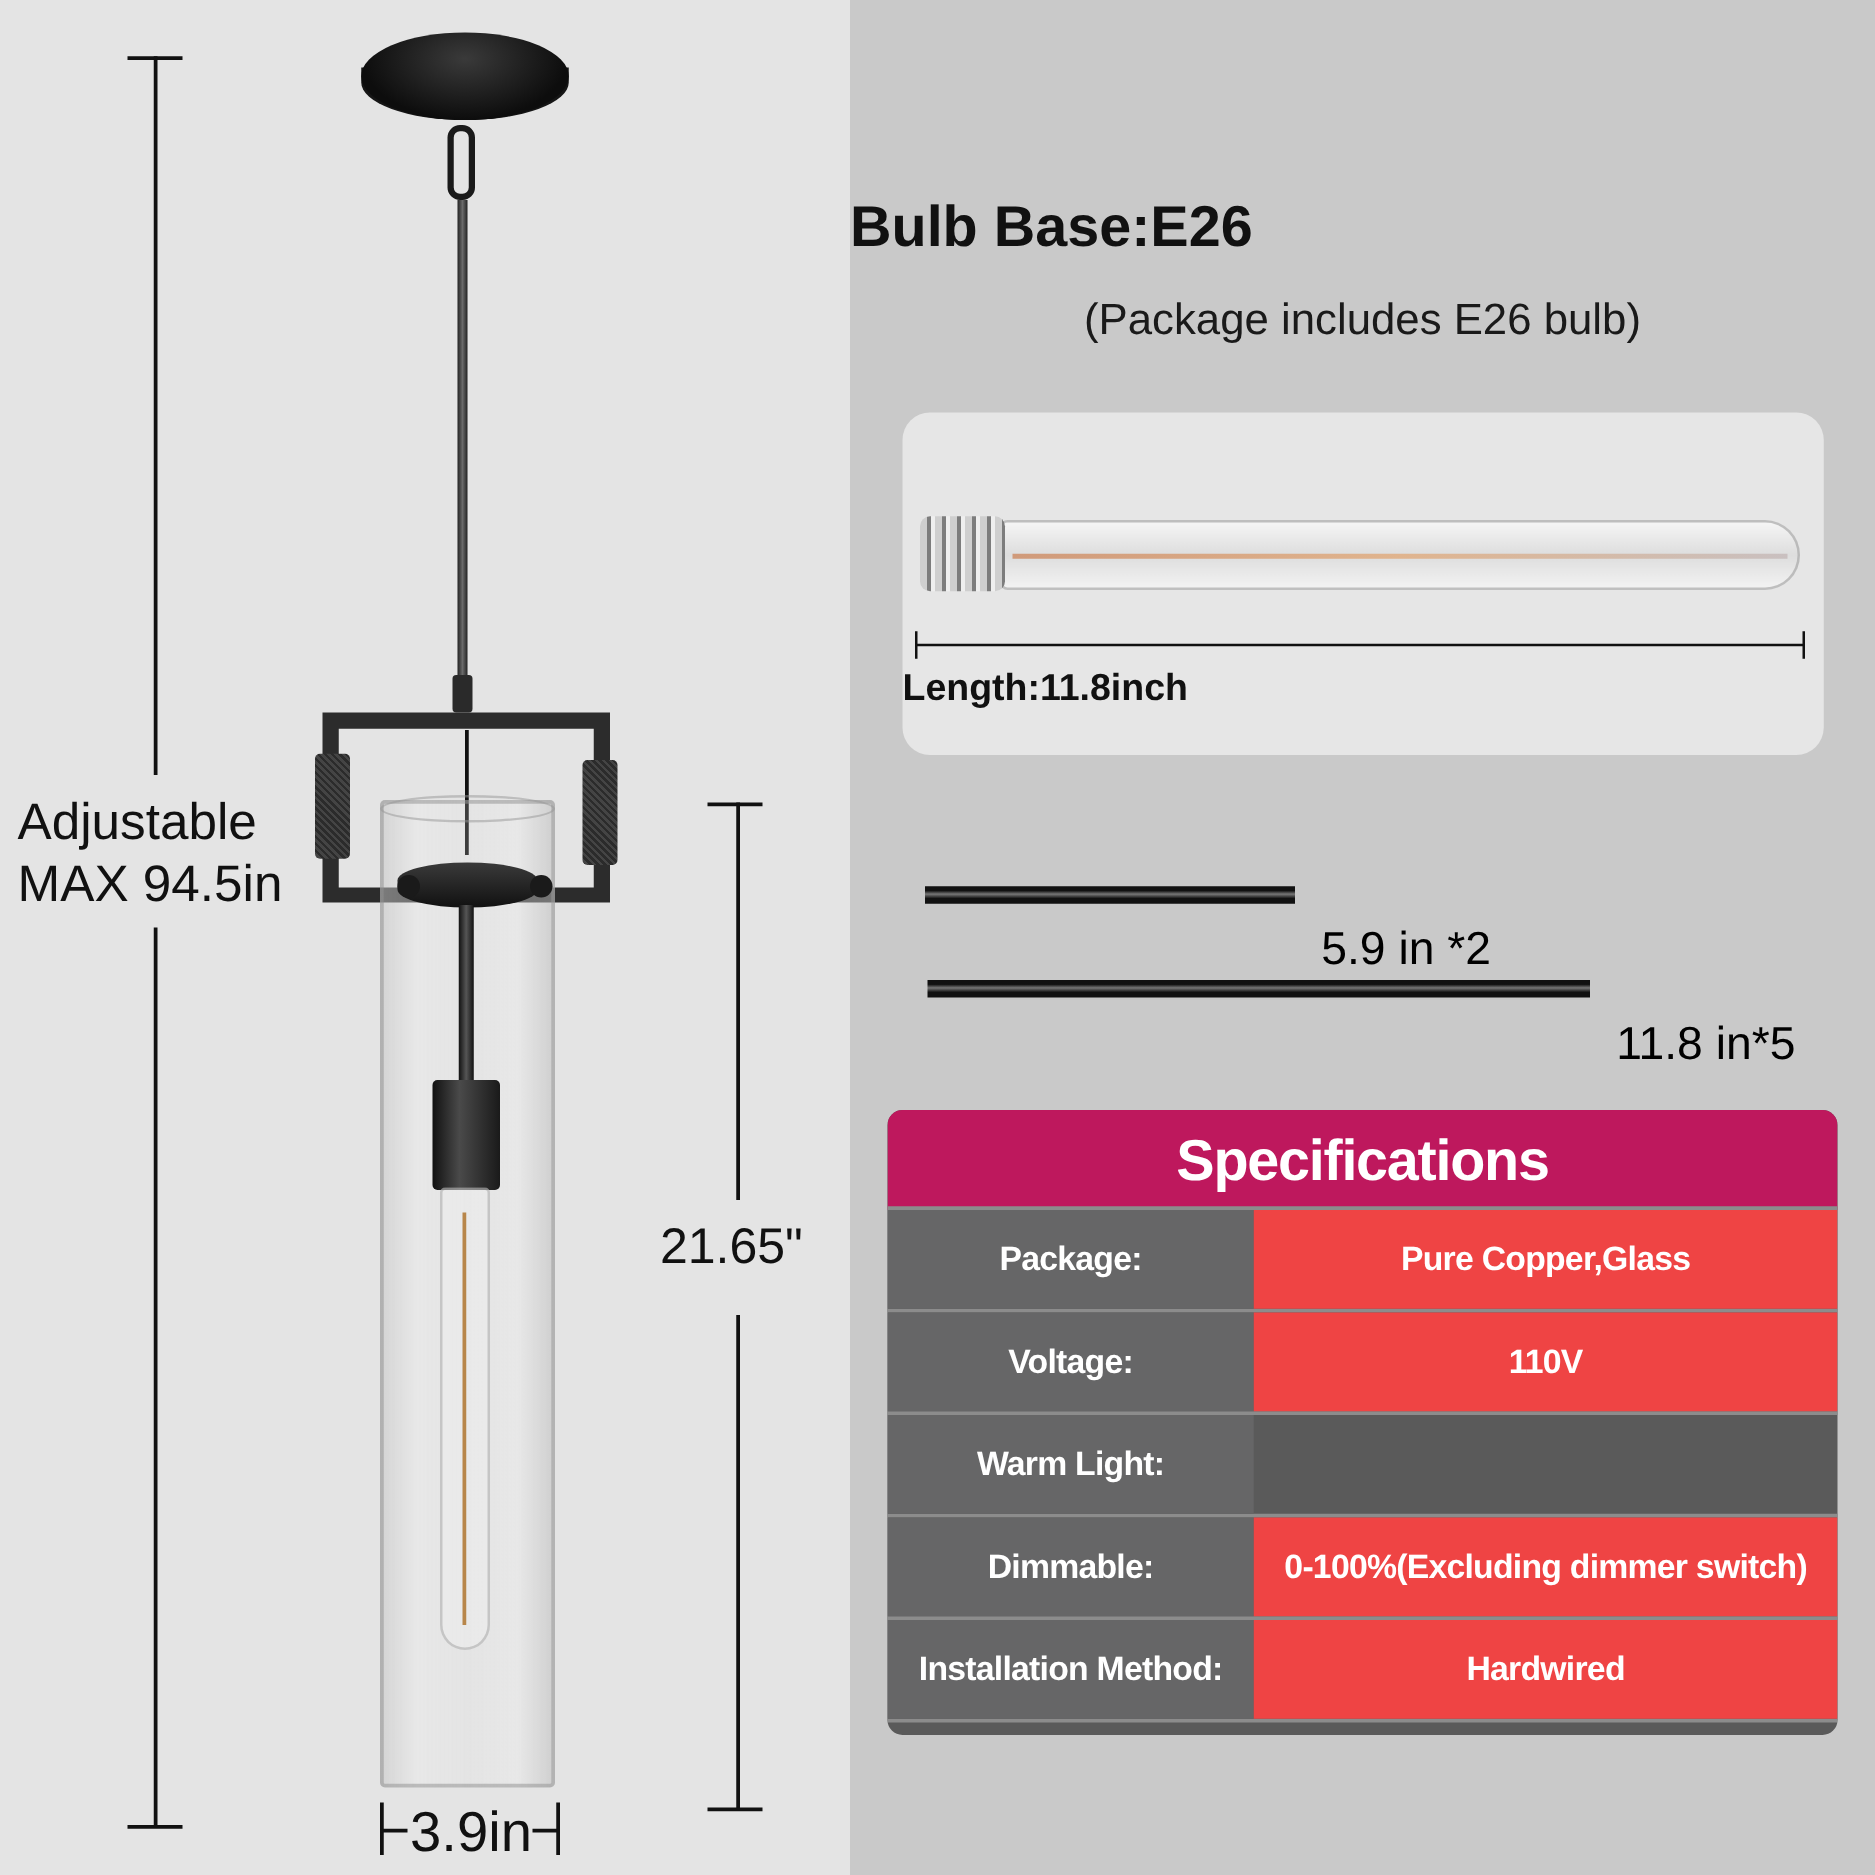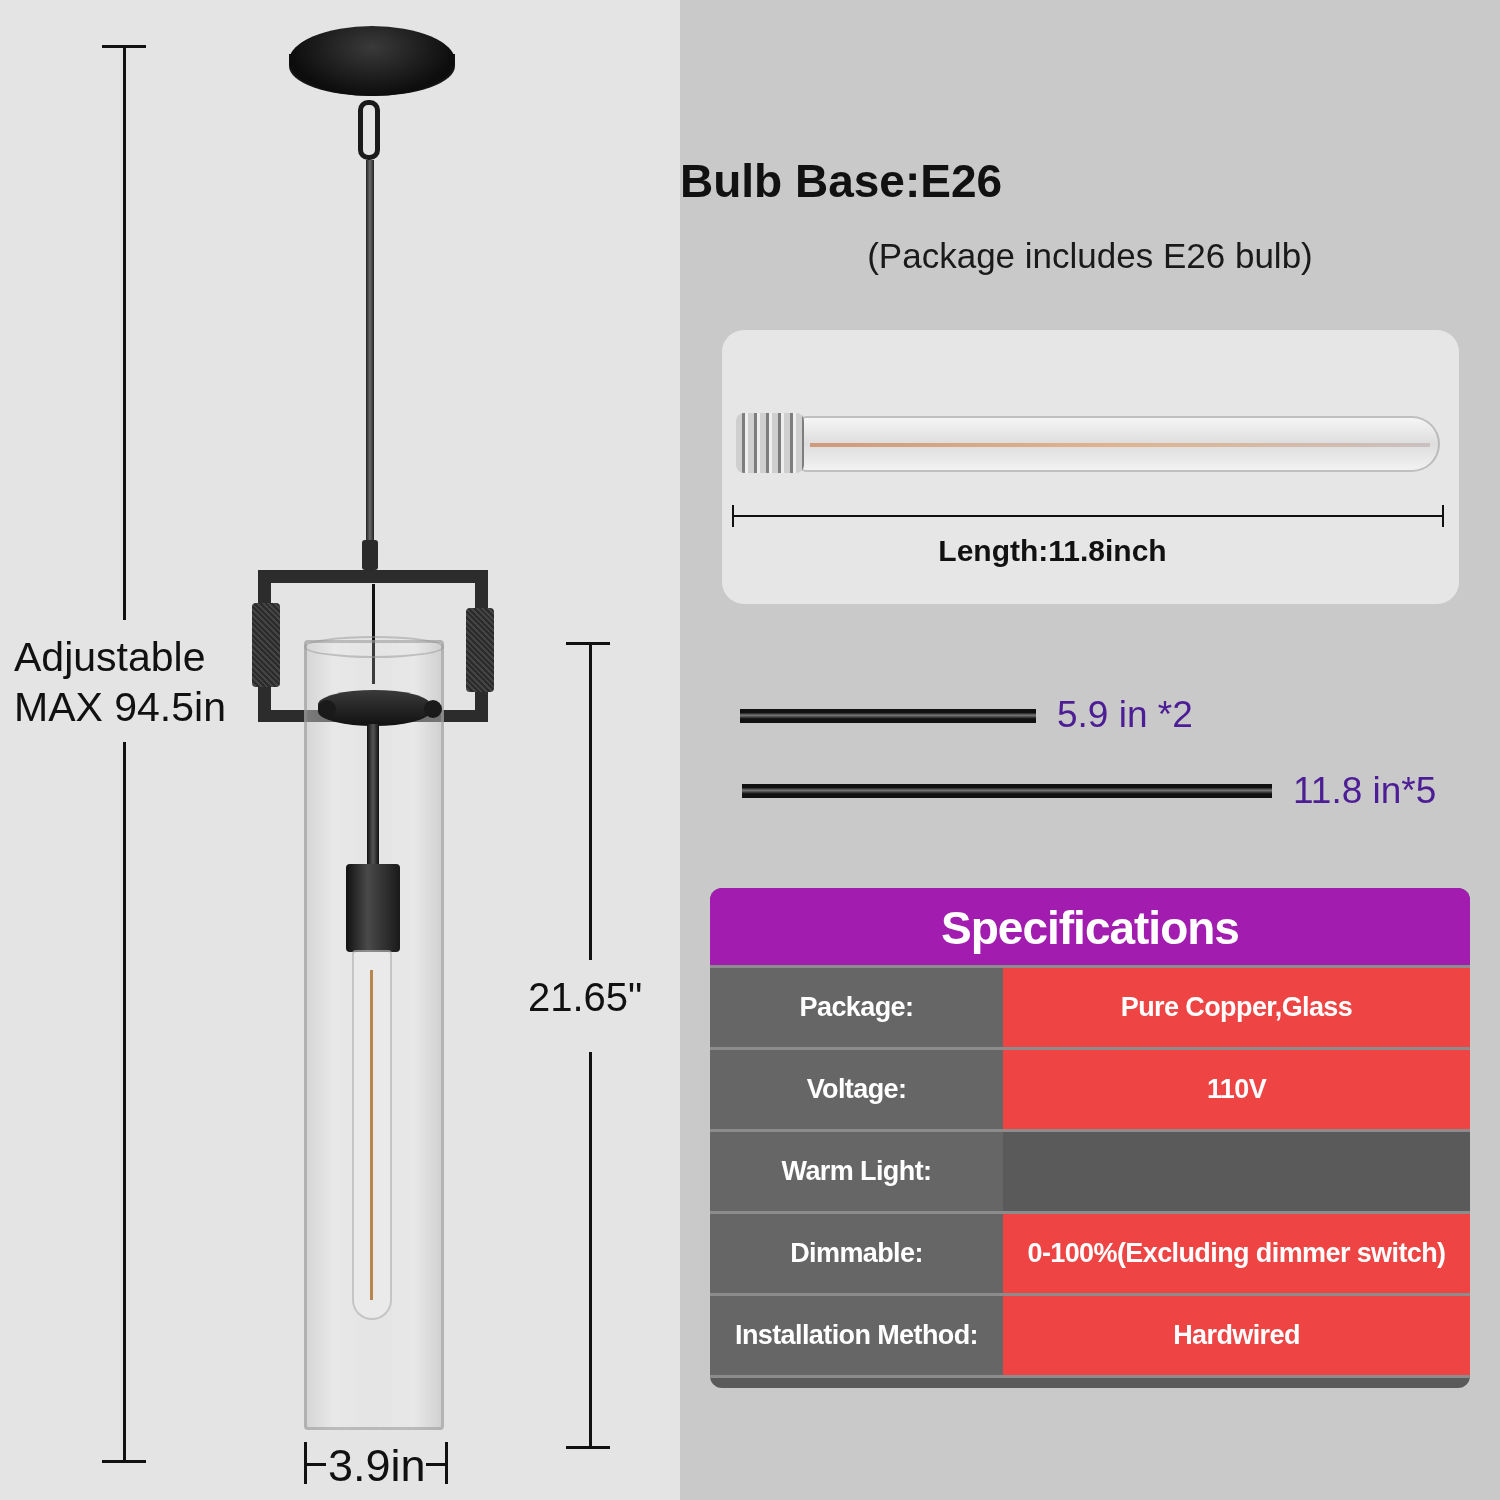--- a/index.html
+++ b/index.html
@@ -36,27 +36,27 @@
   .bulb-v { position: absolute; left: 352px; top: 950px; width: 40px; height: 370px; border: 2px solid rgba(160,160,160,0.5); border-radius: 4px 4px 20px 20px; background: rgba(245,245,245,0.3); }
   .filament-v { position: absolute; left: 370px; top: 970px; width: 3px; height: 330px; background: #b8864a; }
 
   
   .bulb-title { position: absolute; left: 680px; top: 154px; width: 820px; text-align: left; font-size: 46px; font-weight: bold; color: #111; }
   .bulb-sub { position: absolute; left: 680px; top: 236px; width: 820px; text-align: center; font-size: 35px; color: #1a1a1a; }
   .bulb-card { position: absolute; left: 722px; top: 330px; width: 737px; height: 274px; background: #e6e6e6; border-radius: 22px; }
   .bulb-h { position: absolute; left: 800px; top: 416px; width: 640px; height: 56px; border: 2px solid rgba(170,170,170,0.7); border-radius: 6px 28px 28px 6px; background: linear-gradient(180deg, rgba(255,255,255,0.6), rgba(215,215,215,0.6) 50%, rgba(250,250,250,0.6)); }
   .bulb-base { position: absolute; left: 736px; top: 413px; width: 68px; height: 60px; border-radius: 8px; background: repeating-linear-gradient(90deg,#cfcfcf 0 6px,#7d7d7d 6px 9px,#efefef 9px 12px); }
   .filament-h { position: absolute; left: 810px; top: 443px; width: 620px; height: 4px; background: linear-gradient(90deg,#d09a7a,#e0b48e,#c9c0c0); }
-  .len-label { position: absolute; left: 722px; top: 534px; width: 661px; text-align: center; font-size: 30px; font-weight: bold; color: #111; }
+  .len-label { position: absolute; left: 722px; top: 534px; width: 661px; font-size: 30px; font-weight: bold; color: #111; }
 
   .rod-bar { position: absolute; height: 14px; background: linear-gradient(180deg,#111 0 25%, #777 45%, #111 70%, #111 100%); }
-  .rod-label { position: absolute; font-size: 37px; color: #4c1d95; }
+  .rod-label { position: absolute; font-size: 37px; color: #000000; margin-top: 44px; }
 
   .spec { position: absolute; left: 710px; top: 888px; width: 760px; height: 500px; background: #5a5a5a; border-radius: 12px; overflow: hidden; }
-  .spec-title { height: 80px; text-align: center; line-height: 80px; font-size: 46px; font-weight: bold; color: #fff; letter-spacing: -1px; background: #a21caf; border-bottom: 3px solid #8c8c8c; }
+  .spec-title { height: 80px; text-align: center; line-height: 80px; font-size: 46px; font-weight: bold; color: #fff; letter-spacing: -1px; background: #be185d; border-bottom: 3px solid #8c8c8c; }
   .spec-row { display: flex; height: 82px; border-bottom: 3px solid #8c8c8c; }
   .spec-row:last-child { border-bottom: 3px solid #8c8c8c; height: 82px; }
   .spec-key { width: 293px; background: #666667; color: #fff; font-size: 27px; font-weight: bold; display: flex; align-items: center; justify-content: center; letter-spacing: -0.6px; }
   .spec-val { flex: 1; background: #ef4444; color: #fff; font-size: 27px; font-weight: bold; display: flex; align-items: center; justify-content: center; letter-spacing: -0.6px; }
 </style>
 </head>
 <body>
 
 <div class="left-panel"></div>
 <div class="right-panel"></div>

